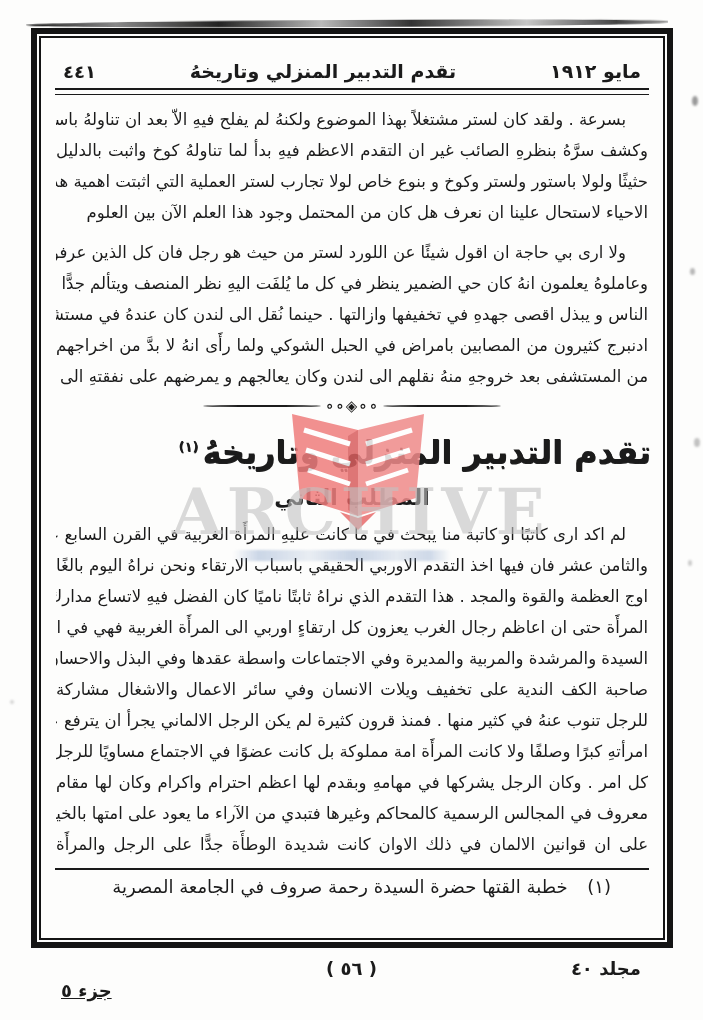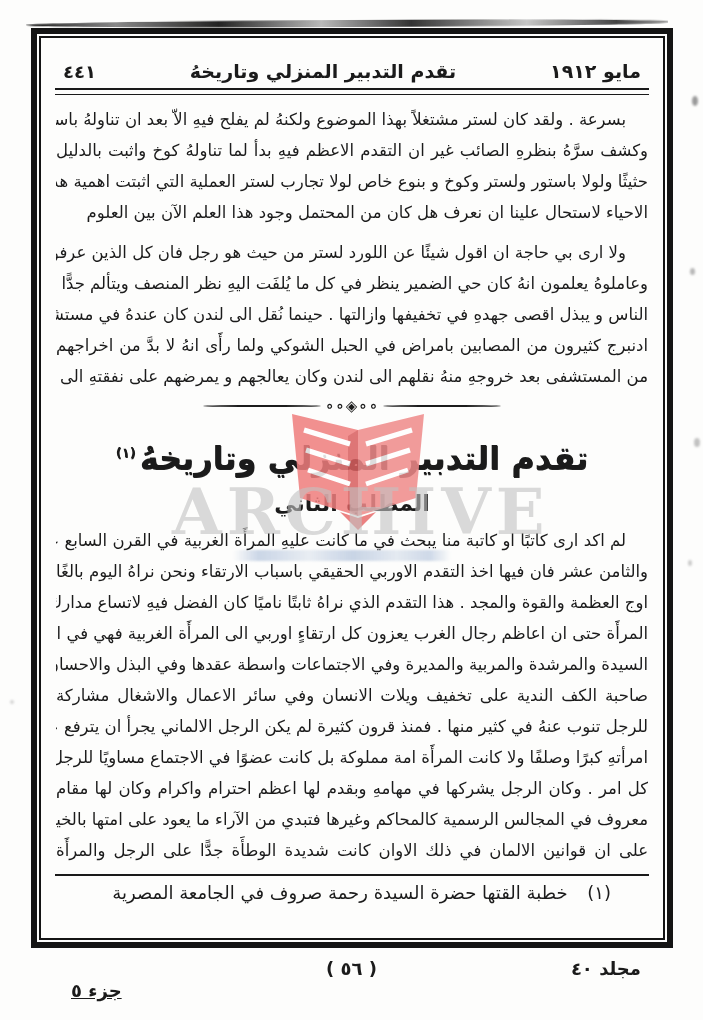--- a/index.html
+++ b/index.html
@@ -47,36 +47,36 @@
     line-height:31px;height:31px;white-space:nowrap;overflow:hidden;
     text-align:justify;text-align-last:justify;
   }
   .para .line.first{text-indent:22px;}
   .para.endright .line.last{text-align-last:right;}
   
   .divider{display:flex;align-items:center;justify-content:center;height:20px;margin-top:4px;position:relative;z-index:4;}
   .divider .rule{width:118px;border-top:2px solid #1c1c1c;border-radius:50%;}
   .divider .orn{font-size:15px;font-weight:bold;letter-spacing:1px;padding:0 4px;line-height:10px;}
   
-  .sect{position:relative;text-align:center;margin-top:23px;z-index:4;}
+  .sect{position:relative;margin-top:17px;z-index:4;}
   .sect .title{font-size:32px;font-weight:bold;letter-spacing:0px;
                text-shadow:.5px .5px 0 #222;}
   .sect .title sup{font-size:13px;font-weight:bold;vertical-align:super;margin-right:4px;}
   .subsect{text-align:center;font-size:22px;font-weight:bold;margin-top:14px;position:relative;z-index:4;}
   
   .fn-rule{border-top:2px solid #1a1a1a;margin:8px 2px 0 2px;}
   .footnote{position:relative;z-index:4;font-size:18px;line-height:24px;
             text-align:right;padding:5px 40px 0 60px;white-space:nowrap;overflow:hidden;}
   .footnote .fn-marker{margin-left:14px;}
   
   .footer{position:absolute;left:30px;top:950px;width:643px;height:60px;z-index:2;
           font-size:18px;font-weight:bold;}
   .footer .vol{position:absolute;right:32px;top:8px;}
   .footer .pg{position:absolute;left:50%;transform:translateX(-50%);top:8px;letter-spacing:2px;}
-  .footer .part{position:absolute;left:41px;top:30px;text-decoration:underline;}
+  .footer .part{position:absolute;left:31px;top:30px;text-decoration:underline;}
   
   .wm-archive{
     position:absolute;left:172px;top:474px;z-index:3;
     font-family:"DejaVu Serif",serif;font-size:64px;font-weight:bold;
     color:#c2c2c2;opacity:.6;letter-spacing:5px;direction:ltr;
   }
   .wm-book{position:absolute;left:278px;top:412px;z-index:3;opacity:.85;}
   .wm-url{
     position:absolute;left:233px;top:550px;width:218px;height:11px;z-index:5;
     background:linear-gradient(90deg,rgba(120,150,195,0) 0%,rgba(120,150,195,.38) 12%,

